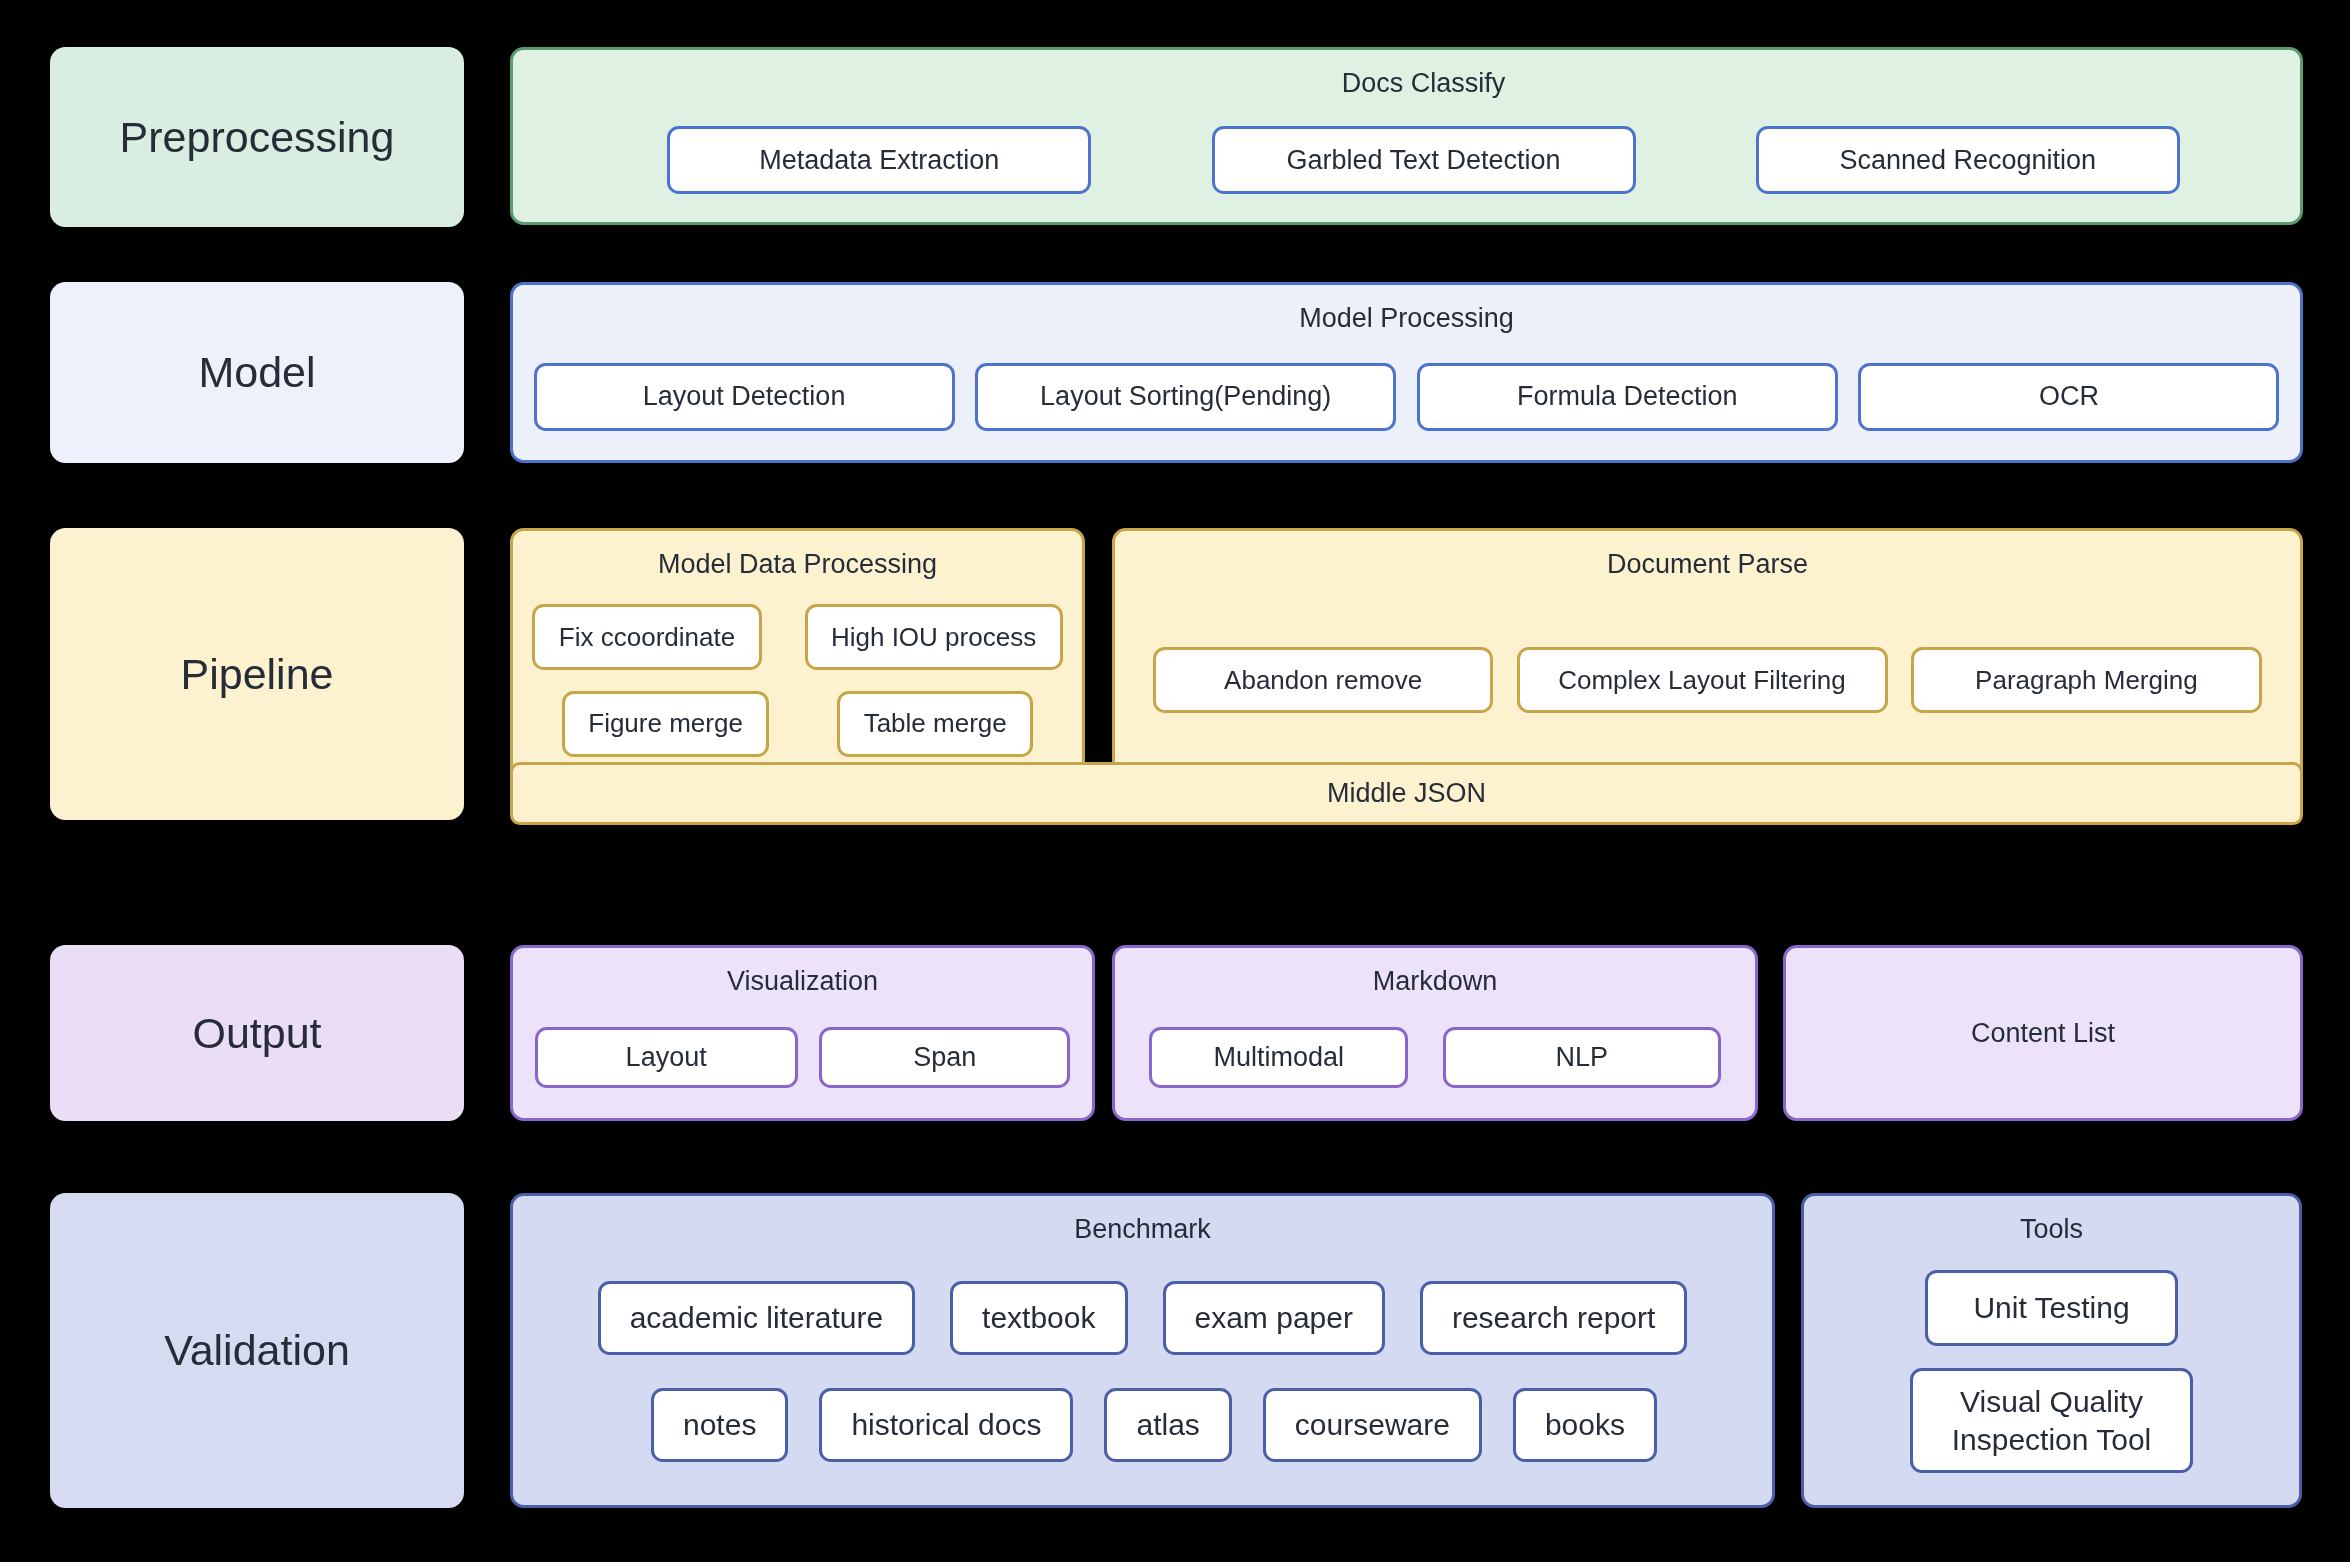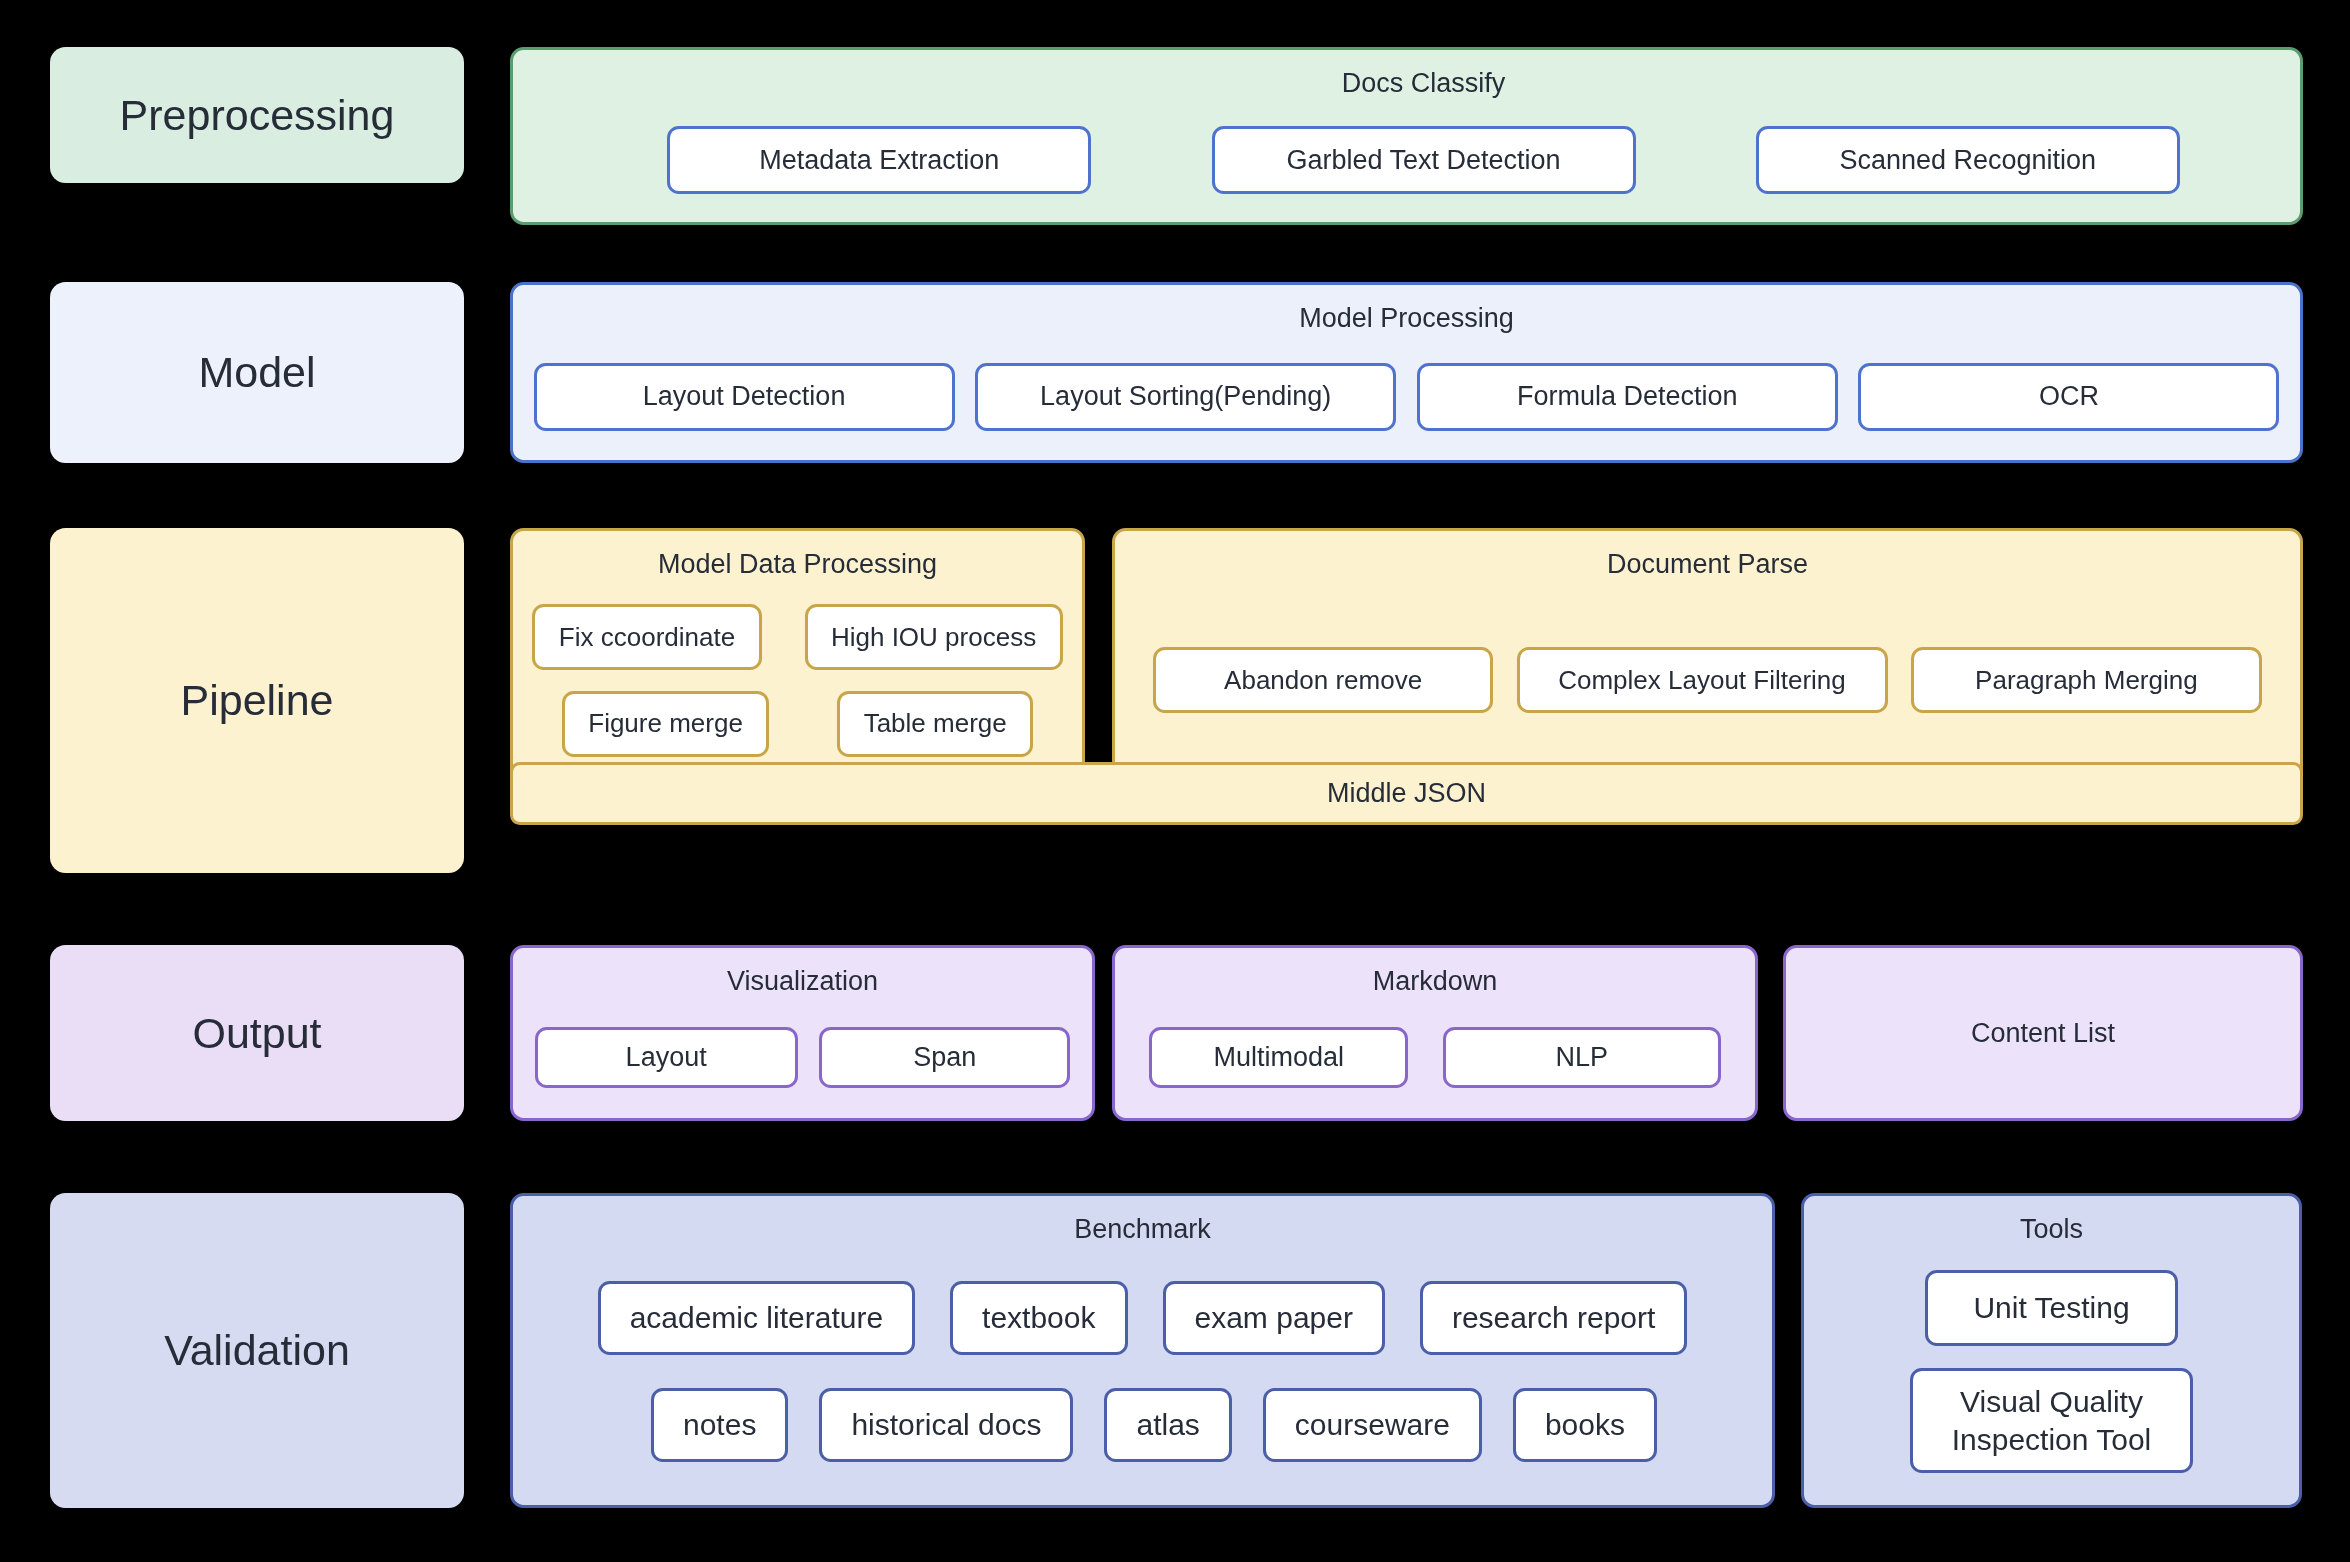--- a/index.html
+++ b/index.html
@@ -49,21 +49,21 @@
     display:flex;align-items:center;justify-content:center;font-size:27px;
   }
   .centerfill{flex:1;display:flex;align-items:center;justify-content:center;font-size:27px;}
   .wrapbtn{white-space:normal;text-align:center;line-height:1.25;}
 </style>
 </head>
 <body>
 
 <div class="page">
 
-  <div class="labelbox green" style="top:47px;height:136px;">
+  <div class="labelbox green" style="top:47px;height:180px;">
     <span>Preprocessing</span>
   </div>
   <section class="container green" style="left:510px;top:47px;width:1793px;height:178px;">
     <div class="title">Docs Classify</div>
     <div class="btnrow evenly">
       <div class="btn bblue" style="width:424px;">Metadata Extraction</div>
       <div class="btn bblue" style="width:424px;">Garbled Text Detection</div>
       <div class="btn bblue" style="width:424px;">Scanned Recognition</div>
     </div>
   </section>
@@ -74,21 +74,21 @@
   <section class="container blue" style="left:510px;top:282px;width:1793px;height:181px;">
     <div class="title">Model Processing</div>
     <div class="btnrow evenly">
       <div class="btn bblue" style="width:421px;">Layout Detection</div>
       <div class="btn bblue" style="width:421px;">Layout Sorting(Pending)</div>
       <div class="btn bblue" style="width:421px;">Formula Detection</div>
       <div class="btn bblue" style="width:421px;">OCR</div>
     </div>
   </section>
 
-  <div class="labelbox gold" style="top:528px;height:345px;">
+  <div class="labelbox gold" style="top:528px;height:292px;">
     <span>Pipeline</span>
   </div>
   <section class="container gold" style="left:510px;top:528px;width:575px;height:262px;">
     <div class="title">Model Data Processing</div>
     <div class="rowsarea">
       <div class="btnrow" style="gap:43px;">
         <div class="btn bgold" style="height:66px;font-size:26px;">Fix ccoordinate</div>
         <div class="btn bgold" style="height:66px;font-size:26px;">High IOU process</div>
       </div>
       <div class="btnrow" style="gap:68px;">

